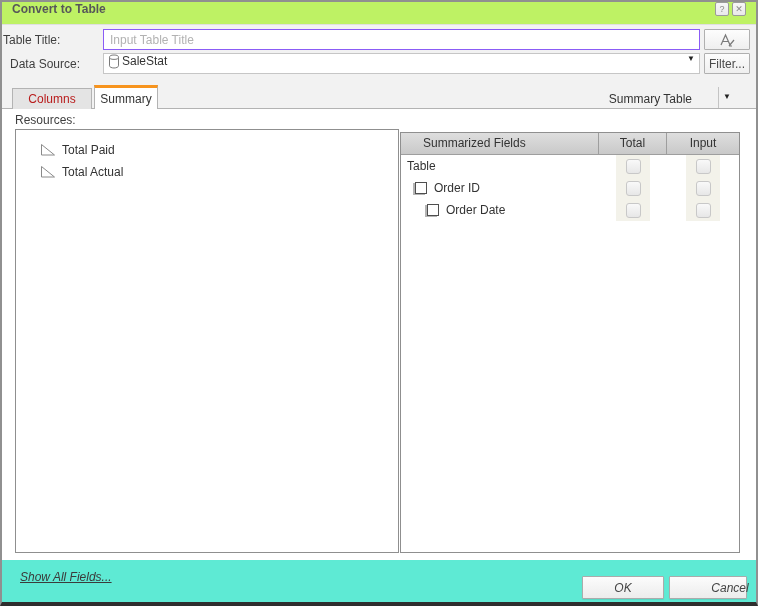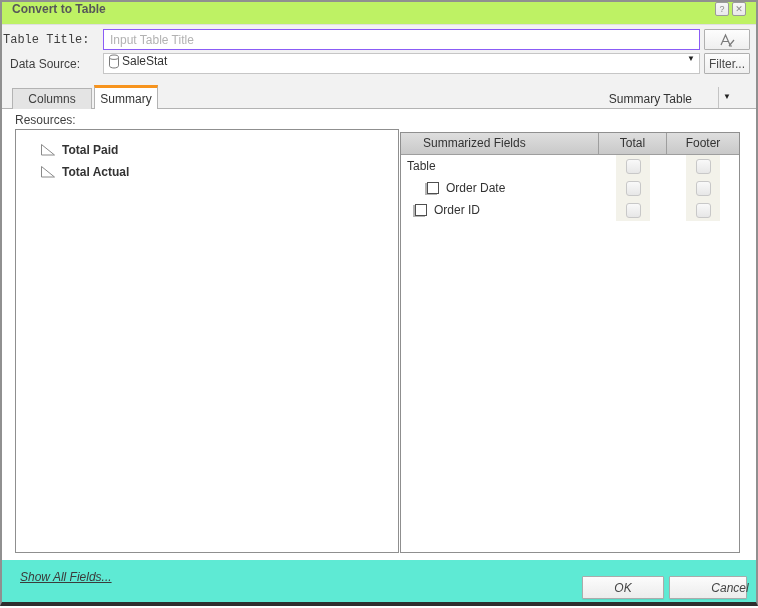--- a/index.html
+++ b/index.html
@@ -35,36 +35,36 @@
   }
   .combo {
     position:absolute; left:101px; top:51px; width:597px; height:21px;
     border:1px solid #c6c6c6; background:#fff; display:flex; align-items:flex-start; padding:0 4px;
   }
   .combo .val { color:#333; margin-left:2px; flex:1; }
   .combo .arrow, .ddl-arrow { color:#222; font-size:8px; }
   
   .tabline { position:absolute; left:0; top:106px; width:100%; height:1px; background:#b3b3b3; }
   .tab {
-    position:absolute; text-align:center; color:#404040; background:#e4e4e4;
+    position:absolute; text-align:center; color:#b91c1c; background:#e4e4e4;
     border:1px solid #b3b3b3; border-bottom:none;
   }
   .tab.columns { left:10px; top:86px; width:80px; height:21px; line-height:20px; }
   .tab.active {
     left:92px; top:83px; width:64px; height:24px; line-height:22px; background:#fff;
     border-top:3px solid #f7941e; color:#333; z-index:3;
   }
   .summary-type { position:absolute; top:90px; left:540px; width:150px; text-align:right; color:#333; }
   .vsep { position:absolute; left:716px; top:85px; width:1px; height:21px; background:#c4c4c4; }
   .ddl-arrow { position:absolute; left:721px; top:90px; }
   
   .content { position:absolute; left:0; top:107px; width:100%; height:451px; background:#fff; }
   .resources-lbl { position:absolute; left:13px; top:4px; color:#3f3f3f; }
   .panel { position:absolute; border:1px solid #8f8f8f; background:#fff; }
-  .panel.left { left:13px; top:20px; width:384px; height:424px; padding:9px 0 0 24px;font-weight:bold; }
+  .panel.left { left:13px; top:20px; width:384px; height:424px; padding:9px 0 0 24px; }
   .res-item { display:flex; align-items:center; height:22px; }
   .res-item .ic { margin-right:6px; display:flex; }
   .res-item .t { color:#333; }
   .panel.right { left:398px; top:23px; width:340px; height:421px; }
   .grid-head { display:flex; height:22px; background:linear-gradient(#dedede,#c9c9c9); border-bottom:1px solid #9e9e9e;padding-left:16px; }
   .gh-cell { line-height:21px; color:#333; }
   .gh-cell.c1 { flex:1; padding-left:6px; border-right:1px solid #9e9e9e; }
   .gh-cell.c2 { width:68px; text-align:center; border-right:1px solid #9e9e9e; }
   .gh-cell.c3 { width:72px; text-align:center; }
   .grid-row { display:flex; height:22px; align-items:stretch;text-align:right; }
@@ -97,21 +97,21 @@
 
 <div class="dialog">
   <div class="upper"></div>
 
   <div class="titlebar">
     <span class="title">Convert to Table</span>
     <span class="tb-btn">?</span>
     <span class="tb-btn">✕</span>
   </div>
 
-  <span class="lbl" style="left:1px; top:31px;font-family:Liberation Mono, monospace;">Table Title:</span>
+  <span class="lbl" style="left:1px; top:31px;">Table Title:</span>
   <input class="txt-input" type="text" placeholder="Input Table Title" style="">
   <div class="mini-btn" style="top:27px;">
     <svg width="19" height="16" viewBox="0 0 19 16">
       <path d="M3 13 L7.5 3 L12 13 M4.8 9.5 L10.2 9.5" stroke="#7a7a7a" stroke-width="1.2" fill="none"></path>
       <path d="M11 14 L16 8 M11 14 L14 14" stroke="#7a7a7a" stroke-width="1.2" fill="none"></path>
     </svg>
   </div>
 
   <span class="lbl" style="left:8px; top:55px;">Data Source:</span>
   <div class="combo">
@@ -151,25 +151,42 @@
           </svg>
         </span>
         <span class="t">Total Actual</span>
       </div>
     </div>
 
     <div class="panel right">
       <div class="grid-head">
         <span class="gh-cell c1">Summarized Fields</span>
         <span class="gh-cell c2">Total</span>
-        <span class="gh-cell c3">Footer</span>
+        <span class="gh-cell c3">Input</span>
       </div>
 
       <div class="grid-row">
         <span class="gr-name" style="padding-left:6px;">Table</span>
+        <span class="gr-cell">
+            <span class="band">
+              <span class="cb-dis"></span>
+            </span>
+          </span>
+        <span class="gr-cell last">
+            <span class="band">
+              <span class="cb-dis"></span>
+            </span>
+          </span>
+      </div>
+
+      <div class="grid-row">
+        <span class="gr-name" style="padding-left:14px;">
+          <span class="cb-3d"></span>
+          <span>Order ID</span>
+        </span>
         <span class="gr-cell">
             <span class="band">
               <span class="cb-dis"></span>
             </span>
           </span>
         <span class="gr-cell last">
             <span class="band">
               <span class="cb-dis"></span>
             </span>
           </span>
@@ -184,37 +201,20 @@
             <span class="band">
               <span class="cb-dis"></span>
             </span>
           </span>
         <span class="gr-cell last">
             <span class="band">
               <span class="cb-dis"></span>
             </span>
           </span>
       </div>
-
-      <div class="grid-row">
-        <span class="gr-name" style="padding-left:14px;">
-          <span class="cb-3d"></span>
-          <span>Order ID</span>
-        </span>
-        <span class="gr-cell">
-            <span class="band">
-              <span class="cb-dis"></span>
-            </span>
-          </span>
-        <span class="gr-cell last">
-            <span class="band">
-              <span class="cb-dis"></span>
-            </span>
-          </span>
-      </div>
     </div>
   </div>
 
   <div class="footer">
     <span class="link">Show All Fields...</span>
     <div class="btn ok">OK</div>
     <div class="btn cancel">Cancel</div>
   </div>
 </div>
 

